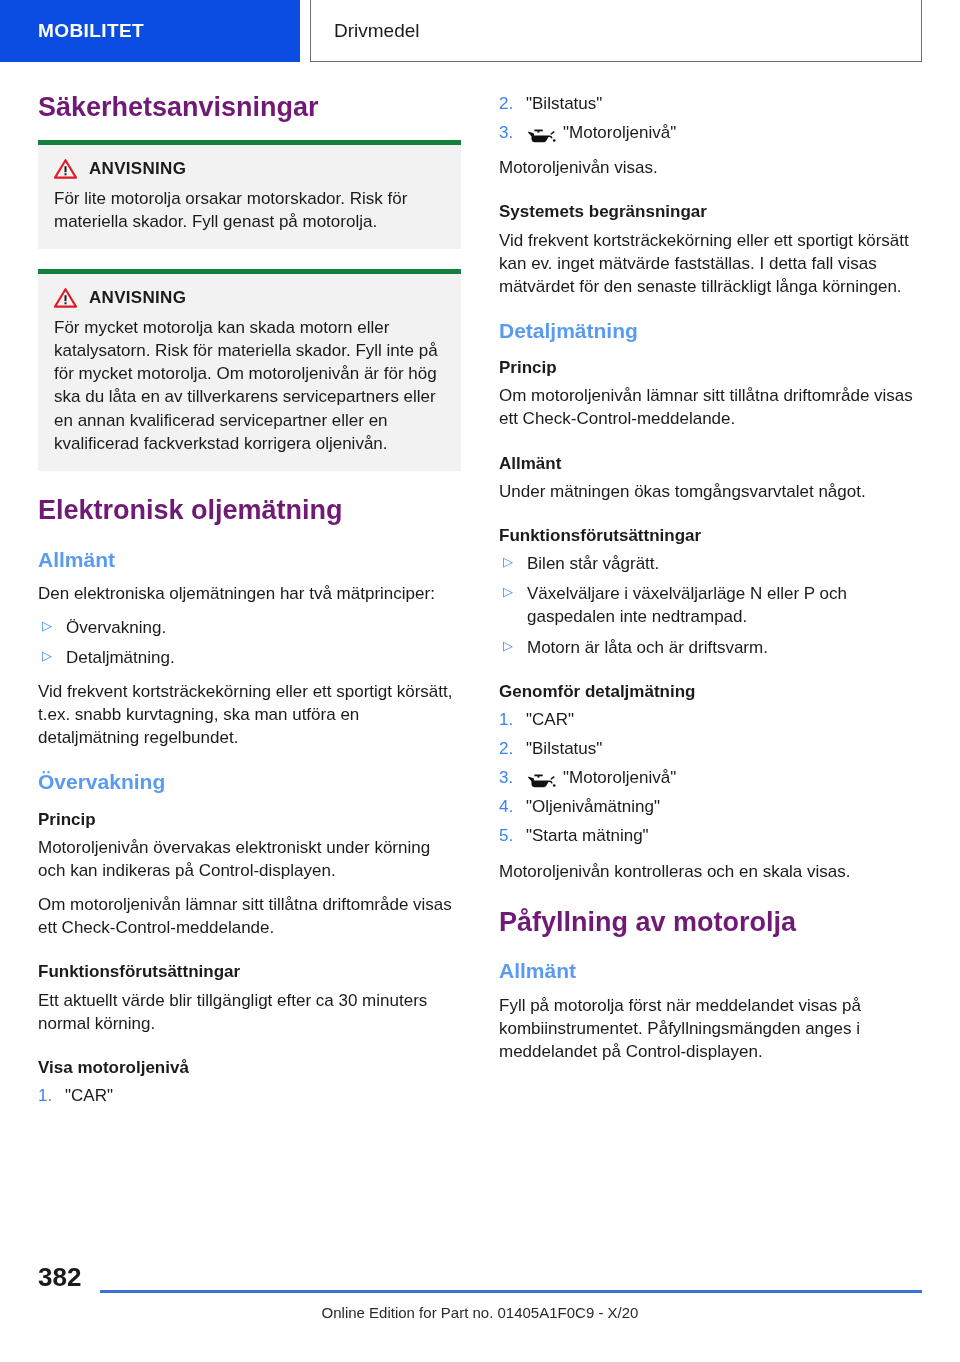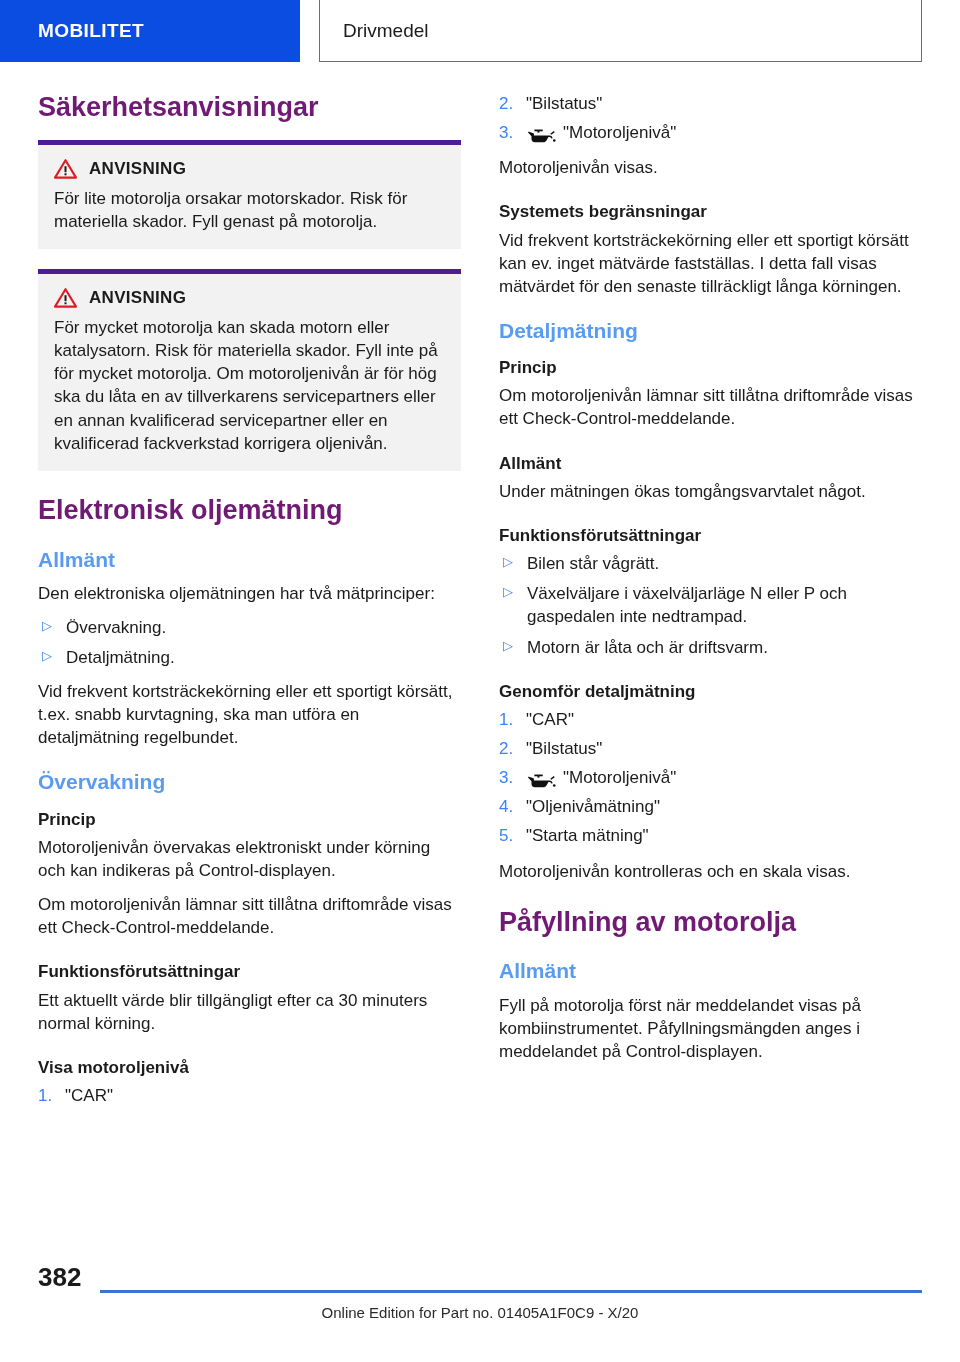--- a/index.html
+++ b/index.html
@@ -31,21 +31,21 @@
     display: flex;
     align-items: center;
     padding-left: 38px;
     box-sizing: border-box;
     font-weight: bold;
     font-size: 19px;
     letter-spacing: 0.4px;
   }
   .header-tab {
     flex: 1;
-    margin-left: 19px;
+    margin-left: 10px;
     margin-right: 38px;
     border: 1.5px solid #6e6e6e;
     border-top: none;
     background: #ffffff;
     display: flex;
     align-items: center;
     padding-left: 23px;
     box-sizing: border-box;
     font-size: 19px;
     color: #1b1b1b;
@@ -92,21 +92,21 @@
 
   p.body-text {
     font-size: 17px;
     line-height: 1.36;
     margin: 0 0 11px 0;
   }
 
   
   .notice-box {
     background: #f2f2f2;
-    border-top: 5px solid #4c1d95;
+    border-top: 5px solid #15803d;
     padding: 14px 16px 16px 16px;
     box-sizing: border-box;
     margin-bottom: 20px;
   }
   .notice-head {
     display: flex;
     align-items: center;
     gap: 12px;
     margin-bottom: 8px;
   }

